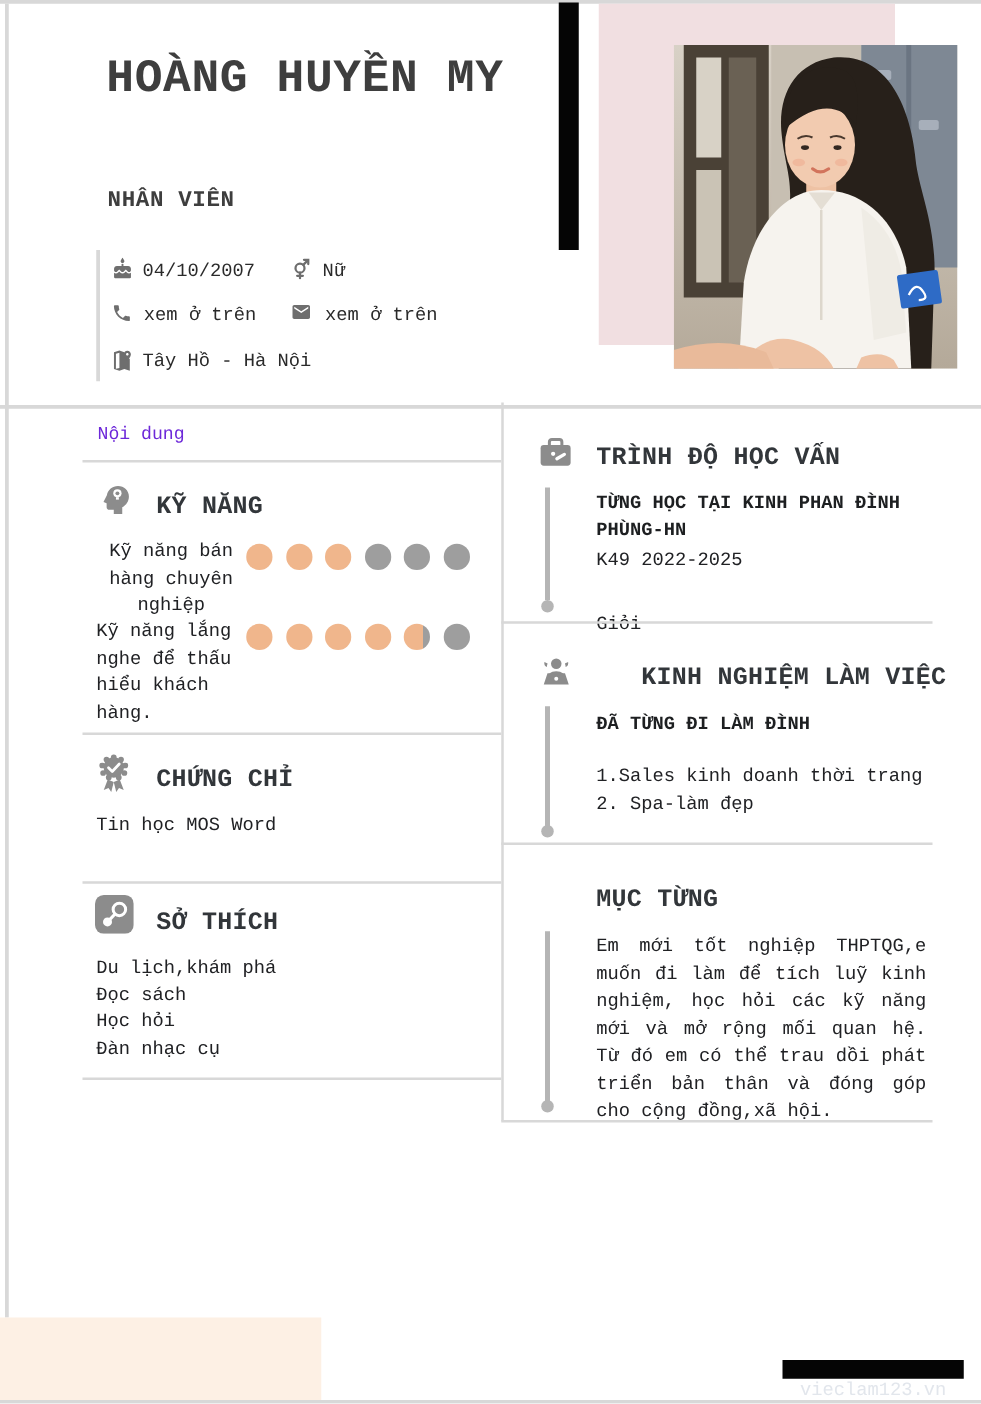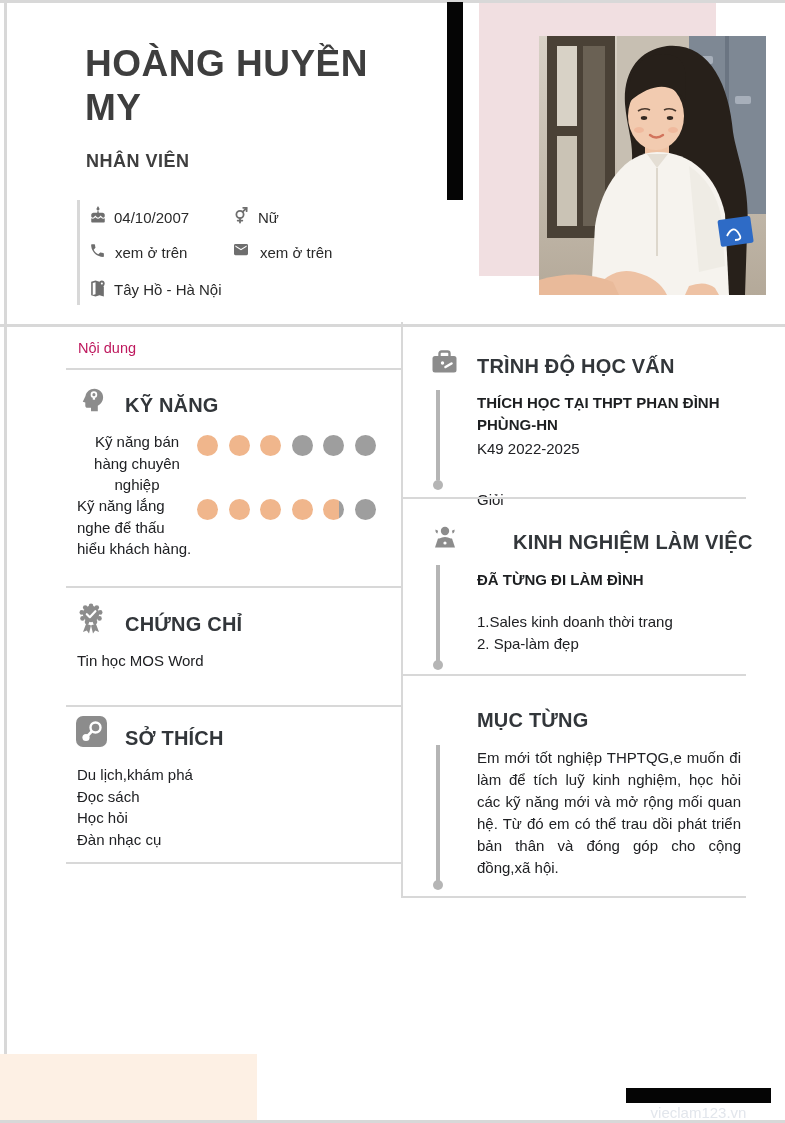--- a/index.html
+++ b/index.html
@@ -1,24 +1,24 @@
 <!DOCTYPE html>
 <html><head>
 <meta charset="utf-8">
 <style>
   html,body{margin:0;padding:0;background:#ffffff;}
   .page{position:relative;width:785px;height:1123px;background:#fff;overflow:hidden;
-        font-family:Liberation Sans, sans-serif;color:#222;}
+        font-family:Liberation Mono, monospace;color:#222;}
   .abs{position:absolute;}
   .hdiv{position:absolute;background:#d8d8d8;height:2px;}
   .vdiv{position:absolute;background:#d8d8d8;width:2px;}
   .name{font-size:37px;font-weight:bold;color:#3e3e3e;line-height:44px;letter-spacing:.5px;width:350px;}
   .jobtitle{font-size:18px;font-weight:bold;color:#3e3e3e;letter-spacing:.5px;}
   .info-txt{font-size:15px;color:#2a2a2a;}
-  .muted{font-size:14.5px;color:#be185d;}
+  .muted{font-size:14.5px;color:#6d28d9;}
   .h2{font-size:20px;font-weight:bold;color:#32363a;letter-spacing:.2px;}
   .body-txt{font-size:15px;color:#202124;line-height:22px;}
   .bold-line{font-size:15px;font-weight:bold;color:#1d1f21;line-height:22px;}
   .tline{line-height:21.6px;}
   .skill-label{font-size:15px;color:#202124;width:120px;line-height:21.5px;}
   .dots{display:flex;gap:10.6px;}
   .dot{width:21px;height:21px;border-radius:50%;flex:0 0 auto;}
   .tbar{position:absolute;width:4px;background:#b5b5b5;}
   .tdot{position:absolute;width:10px;height:10px;border-radius:50%;background:#b5b5b5;}
   .justify{text-align:justify;}
@@ -202,21 +202,21 @@
 
   <svg class="icon" style="left:430px;top:348px;" width="29" height="29" viewBox="0 0 29 29">
     <rect x="9.5" y="3.5" width="10" height="7" rx="2" fill="none" stroke="#8c8c8c" stroke-width="2.4"></rect>
     <rect x="2.5" y="8" width="24" height="16.5" rx="2.5" fill="#8c8c8c"></rect>
     <circle cx="12.5" cy="15" r="1.7" fill="#fff"></circle>
     <line x1="15.5" y1="19" x2="21.5" y2="15.5" stroke="#fff" stroke-width="2.6" stroke-linecap="round"></line>
   </svg>
   <div class="abs h2" style="left:477px;top:355px;">TRÌNH ĐỘ HỌC VẤN</div>
   <div class="tbar" style="left:436px;top:390px;height:90px;"></div>
   <div class="tdot" style="left:433px;top:480px;"></div>
-  <div class="abs bold-line" style="left:477px;top:392px;width:248px;">THÍCH HỌC TẠI THPT PHAN ĐÌNH PHÙNG-HN</div>
+  <div class="abs bold-line" style="left:477px;top:392px;width:248px;">TỪNG HỌC TẠI KINH PHAN ĐÌNH PHÙNG-HN</div>
   <div class="abs body-txt" style="left:477px;top:438px;">K49 2022-2025</div>
   <div class="abs body-txt" style="left:477px;top:461px;margin-top:28px;">Giỏi</div>
   <div class="hdiv" style="left:401px;top:497px;width:345px;"></div>
 
   <svg class="icon" style="left:430px;top:523px;" width="30" height="30" viewBox="0 0 30 30">
     <g fill="#8c8c8c">
       <circle cx="15" cy="8" r="4.2"></circle>
       <path d="M7.5 10.5 q-2.5 -1 -2 -4 l2.6 1.2 q-.6 1.5 -.6 2.8 z"></path>
       <path d="M22.5 10.5 q2.5 -1 2 -4 l-2.6 1.2 q.6 1.5 .6 2.8 z"></path>
       <path d="M8 20 q0 -6 7 -6 q7 0 7 6 z"></path>

